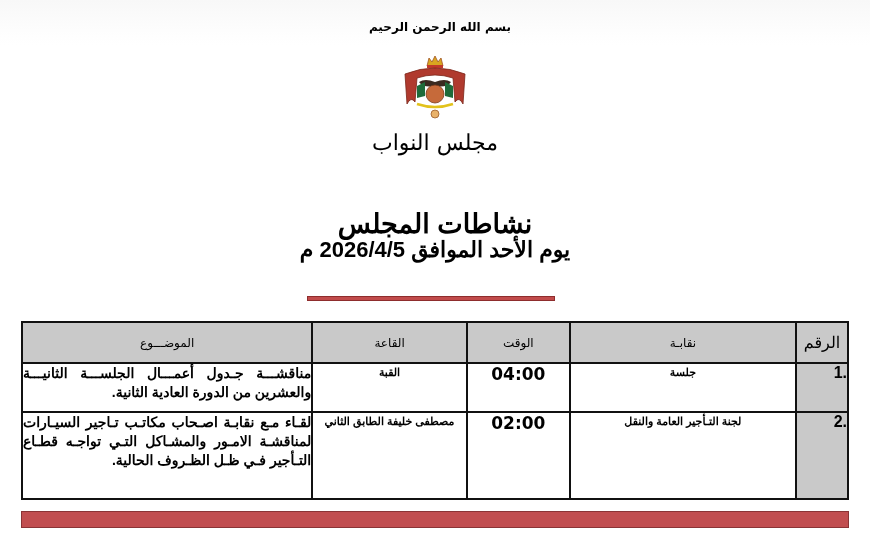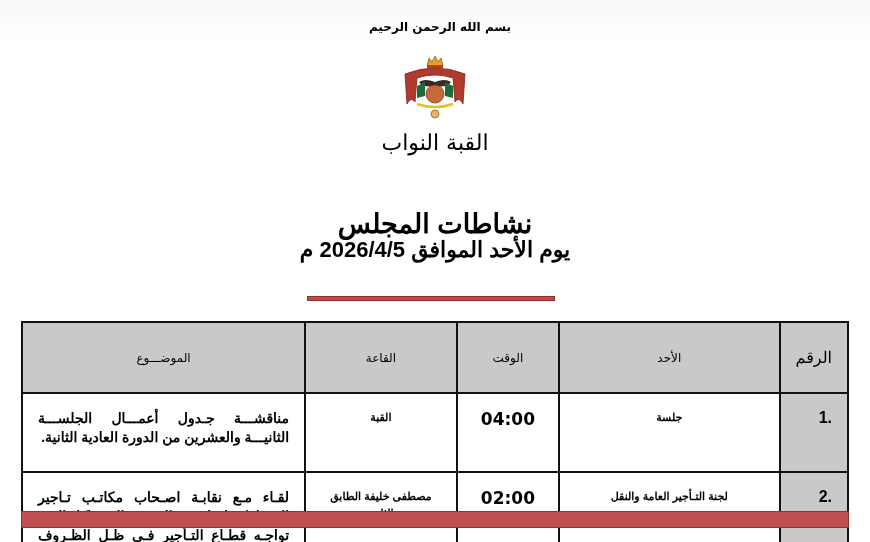--- a/index.html
+++ b/index.html
@@ -35,21 +35,21 @@
     .title-rule {
       position: absolute; top: 296px; left: 307px; width: 248px; height: 5px;
       background: #c14b4b; border: 1px solid #8e2d2d; box-sizing: border-box;
     }
     table.sched {
       position: absolute; top: 321px; left: 21px; width: 828px;
       border-collapse: collapse; direction: rtl;
       font-family: "Liberation Sans", sans-serif;
     }
     table.sched th, table.sched td {
-      border: 2.5px solid #111; vertical-align: top; padding: 15px;
+      border: 2.5px solid #111; vertical-align: top; padding: 0;
     }
     table.sched th {
       background: #c9c9c9; font-weight: normal; height: 39px;
       font-family: "DejaVu Sans", sans-serif; font-size: 12px;
       vertical-align: middle; text-align: center;
     }
     table.sched th.col-num { font-size: 16px; font-family: Liberation Sans, sans-serif; }
     td.num {
       background: #c9c9c9; font-weight: bold; font-size: 16px;
       text-align: right; padding: 10px 0 0 0; direction: ltr;
@@ -92,38 +92,38 @@
     <path d="M58 34 L50 30 L50 44 L58 46 Z" fill="#1e6b3a"></path>
 
     <circle cx="40" cy="42" r="9" fill="#c66a3a" stroke="#7a3b1b" stroke-width="0.8"></circle>
 
     <path d="M22 52 Q40 58 58 52" stroke="#e2c21b" stroke-width="2.5" fill="none"></path>
 
     <circle cx="40" cy="62" r="4" fill="#e9b26a" stroke="#9b5a2a" stroke-width="0.8"></circle>
   </svg>
 </div>
 
-<div class="emblem-caption">القبة النواب</div>
+<div class="emblem-caption">مجلس النواب</div>
 
 <div class="title">نشاطات المجلس</div>
 <div class="subtitle">يوم الأحد الموافق 2026/4/5 م</div>
 <div class="title-rule"></div>
 
 <table class="sched">
   <colgroup>
     <col style="width:52px">
     <col style="width:227px">
     <col style="width:103px">
     <col style="width:155px">
     <col style="width:291px">
   </colgroup>
   <thead>
     <tr>
       <th class="col-num">الرقم</th>
-      <th>الأحد</th>
+      <th>نقابـة</th>
       <th>الوقت</th>
       <th>القاعة</th>
       <th>الموضـــوع</th>
     </tr>
   </thead>
   <tbody>
     <tr class="r1">
       <td class="num"><span>1.</span></td>
       <td class="c">جلسة</td>
       <td class="time">04:00</td>

